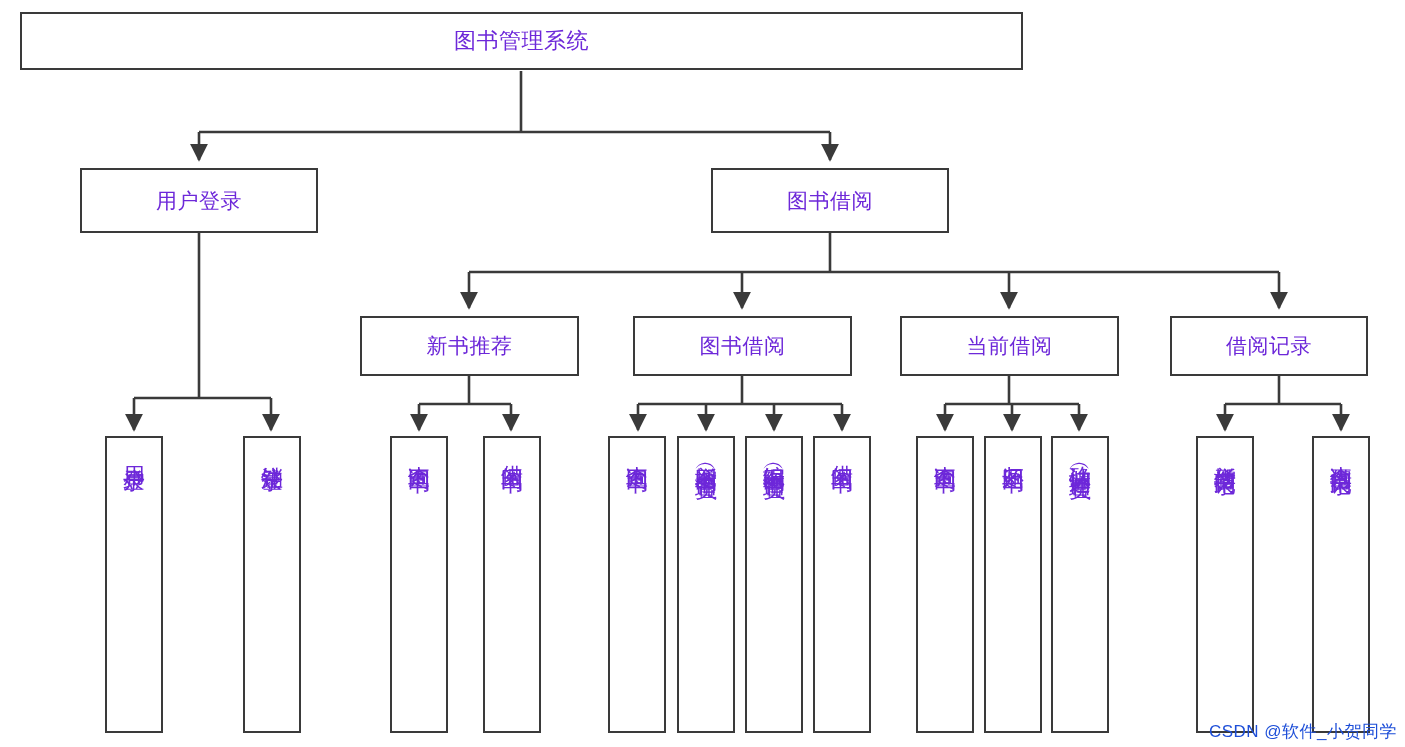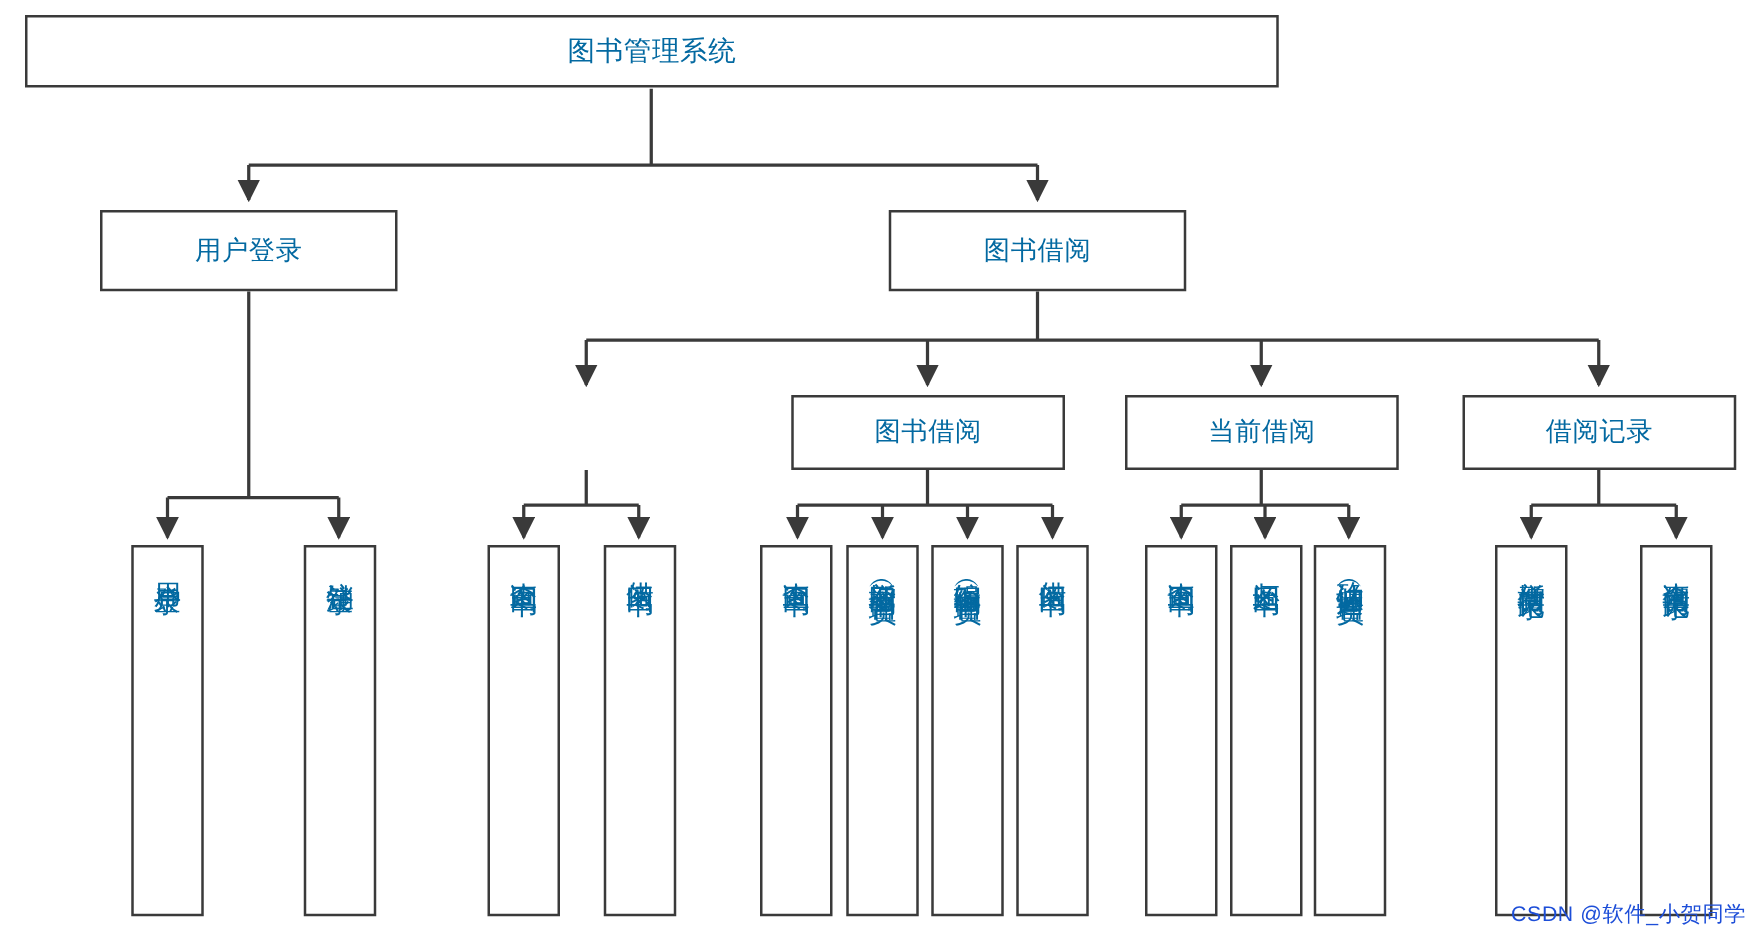--- a/index.html
+++ b/index.html
@@ -27,21 +27,21 @@
     pointer-events: none;
   }
   .node {
     position: absolute;
     box-sizing: border-box;
     border: 2px solid #3a3a3a;
     background: #ffffff;
     display: flex;
     align-items: center;
     justify-content: center;
-    color: #0369a1;
+    color: #6d28d9;
     z-index: 2;
   }
   .node-label {
     display: block;
     text-align: center;
     line-height: 1.12;
     letter-spacing: 0.5px;
   }
   
   .node.horiz .node-label {
@@ -135,27 +135,30 @@
     <span class="node-label">图书管理系统</span>
   </div>
 
   <div class="node horiz" style="left:80px;top:168px;width:238px;height:65px;">
     <span class="node-label">用户登录</span>
   </div>
   <div class="node horiz" style="left:711px;top:168px;width:238px;height:65px;">
     <span class="node-label">图书借阅</span>
   </div>
 
+  <div class="node horiz" style="left:360px;top:316px;width:219px;height:60px;">
+    <span class="node-label">新书推荐</span>
+  </div>
   <div class="node horiz" style="left:633px;top:316px;width:219px;height:60px;">
     <span class="node-label">图书借阅</span>
   </div>
   <div class="node horiz" style="left:900px;top:316px;width:219px;height:60px;">
     <span class="node-label">当前借阅</span>
   </div>
-  <div class="node horiz" style="left:1170px;top:316px;width:219px;height:60px;">
+  <div class="node horiz" style="left:1170px;top:316px;width:198px;height:60px;">
     <span class="node-label">借阅记录</span>
   </div>
 
   <div class="node vert" style="left:105px;top:436px;width:58px;height:297px;">
     <span class="node-label">用户登录</span>
   </div>
   <div class="node vert" style="left:243px;top:436px;width:58px;height:297px;">
     <span class="node-label">注销登录</span>
   </div>
 

